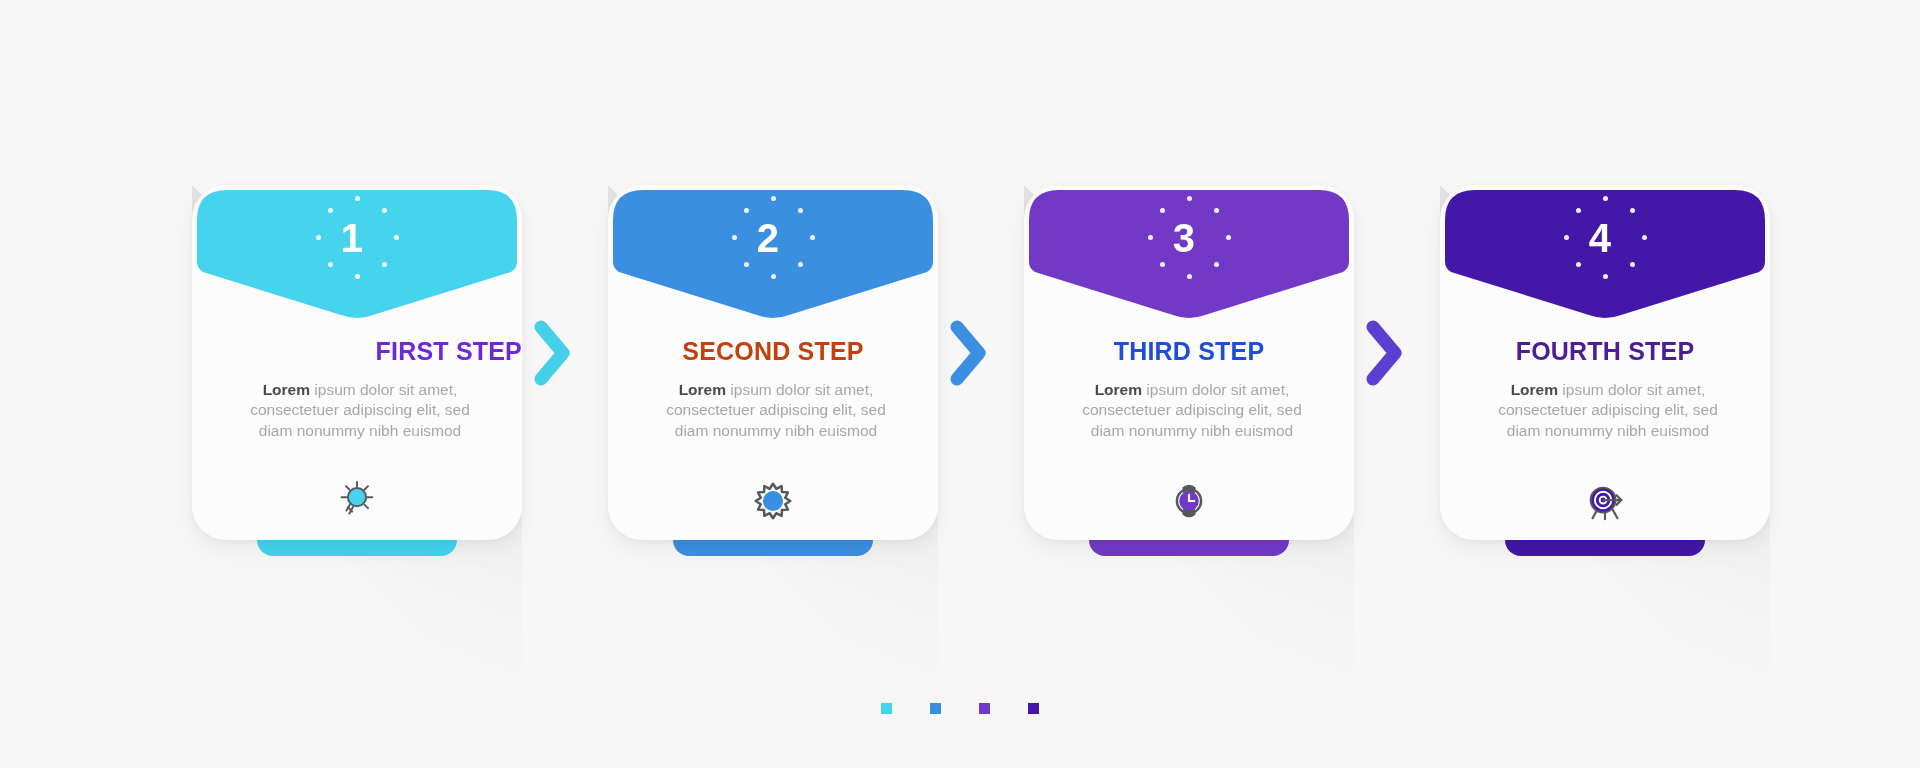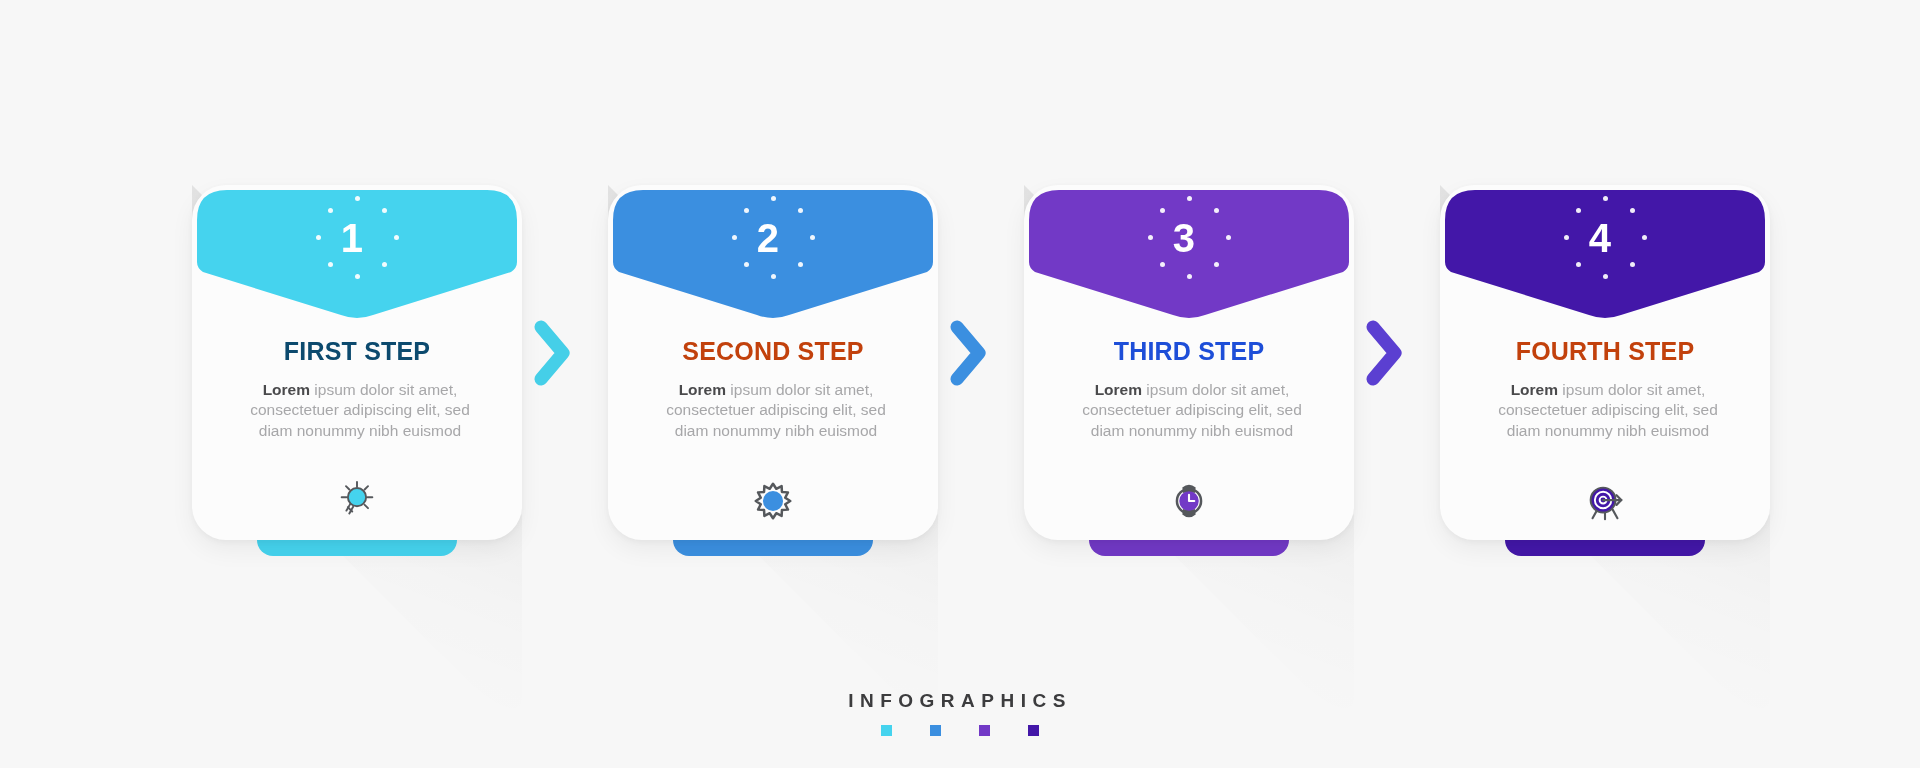--- a/index.html
+++ b/index.html
@@ -228,21 +228,21 @@
           <i></i>
           <i></i>
           <i></i>
           <i></i>
           <i></i>
           <i></i>
           <i></i>
           <i></i>
         </div>
         <div class="step-number">1</div>
-        <div class="card-title" style="color: #0c4a6e;">FIRST STEP</div>
+        <div class="card-title" style="color: #6d28d9; text-align: right;">FIRST STEP</div>
         <div class="card-desc"><b>Lorem</b><span> ipsum dolor sit amet, consectetuer adipiscing elit, sed diam nonummy nibh euismod</span></div>
         <div class="card-icon">
           <svg width="46" height="46" viewBox="0 0 48 48">
             <line x1="24" y1="4" x2="24" y2="9" stroke="#55585c" stroke-width="2" stroke-linecap="round"></line>
             <line x1="35.5" y1="8.5" x2="32" y2="12" stroke="#55585c" stroke-width="2" stroke-linecap="round"></line>
             <line x1="40" y1="20" x2="35" y2="20" stroke="#55585c" stroke-width="2" stroke-linecap="round"></line>
             <line x1="35.5" y1="31.5" x2="32" y2="28" stroke="#55585c" stroke-width="2" stroke-linecap="round"></line>
             <line x1="12.5" y1="8.5" x2="16" y2="12" stroke="#55585c" stroke-width="2" stroke-linecap="round"></line>
             <line x1="8" y1="20" x2="13" y2="20" stroke="#55585c" stroke-width="2" stroke-linecap="round"></line>
             <circle cx="24" cy="20" r="9.5" fill="#45d3ee" stroke="#55585c" stroke-width="2"></circle>
@@ -329,39 +329,38 @@
           <i></i>
           <i></i>
           <i></i>
           <i></i>
           <i></i>
           <i></i>
           <i></i>
           <i></i>
         </div>
         <div class="step-number">4</div>
-        <div class="card-title" style="color: #c2410c;">FOURTH STEP</div>
+        <div class="card-title" style="color: #4c1d95;">FOURTH STEP</div>
         <div class="card-desc"><b>Lorem</b><span> ipsum dolor sit amet, consectetuer adipiscing elit, sed diam nonummy nibh euismod</span></div>
         <div class="card-icon">
           <svg width="46" height="46" viewBox="0 0 48 48">
             <line x1="16" y1="33" x2="11" y2="42" stroke="#55585c" stroke-width="2.2" stroke-linecap="round"></line>
             <line x1="24" y1="36" x2="24" y2="43" stroke="#55585c" stroke-width="2.2" stroke-linecap="round"></line>
             <line x1="32" y1="33" x2="37" y2="42" stroke="#55585c" stroke-width="2.2" stroke-linecap="round"></line>
             <circle cx="22" cy="23" r="13" fill="#4317a8" stroke="#55585c" stroke-width="2"></circle>
             <circle cx="22" cy="23" r="8.6" fill="none" stroke="#ffffff" stroke-width="2"></circle>
             <circle cx="22" cy="23" r="3.6" fill="none" stroke="#ffffff" stroke-width="2"></circle>
             <line x1="22" y1="23" x2="41" y2="23" stroke="#55585c" stroke-width="2.4" stroke-linecap="round"></line>
             <path d="M36 18 L41 23 L36 28" fill="none" stroke="#55585c" stroke-width="2.4" stroke-linecap="round" stroke-linejoin="round"></path>
           </svg>
         </div>
       </div>
     </div>
 
   <div class="footer">
-    <div class="footer-title">INFOGRAPHICS</div>
     <div class="footer-dots" id="footer-dots">
         <span style="background: rgb(69, 211, 238);"></span>
         <span style="background: rgb(59, 143, 224);"></span>
         <span style="background: rgb(114, 57, 198);"></span>
         <span style="background: rgb(67, 23, 168);"></span>
       </div>
   </div>
 <div class="chevron" style="left: 530px;">
       <svg viewBox="0 0 46 70">
         <path d="M11 9 L33 35 L11 61" fill="none" stroke="#45cfe8" stroke-width="13" stroke-linecap="round" stroke-linejoin="round"></path>

